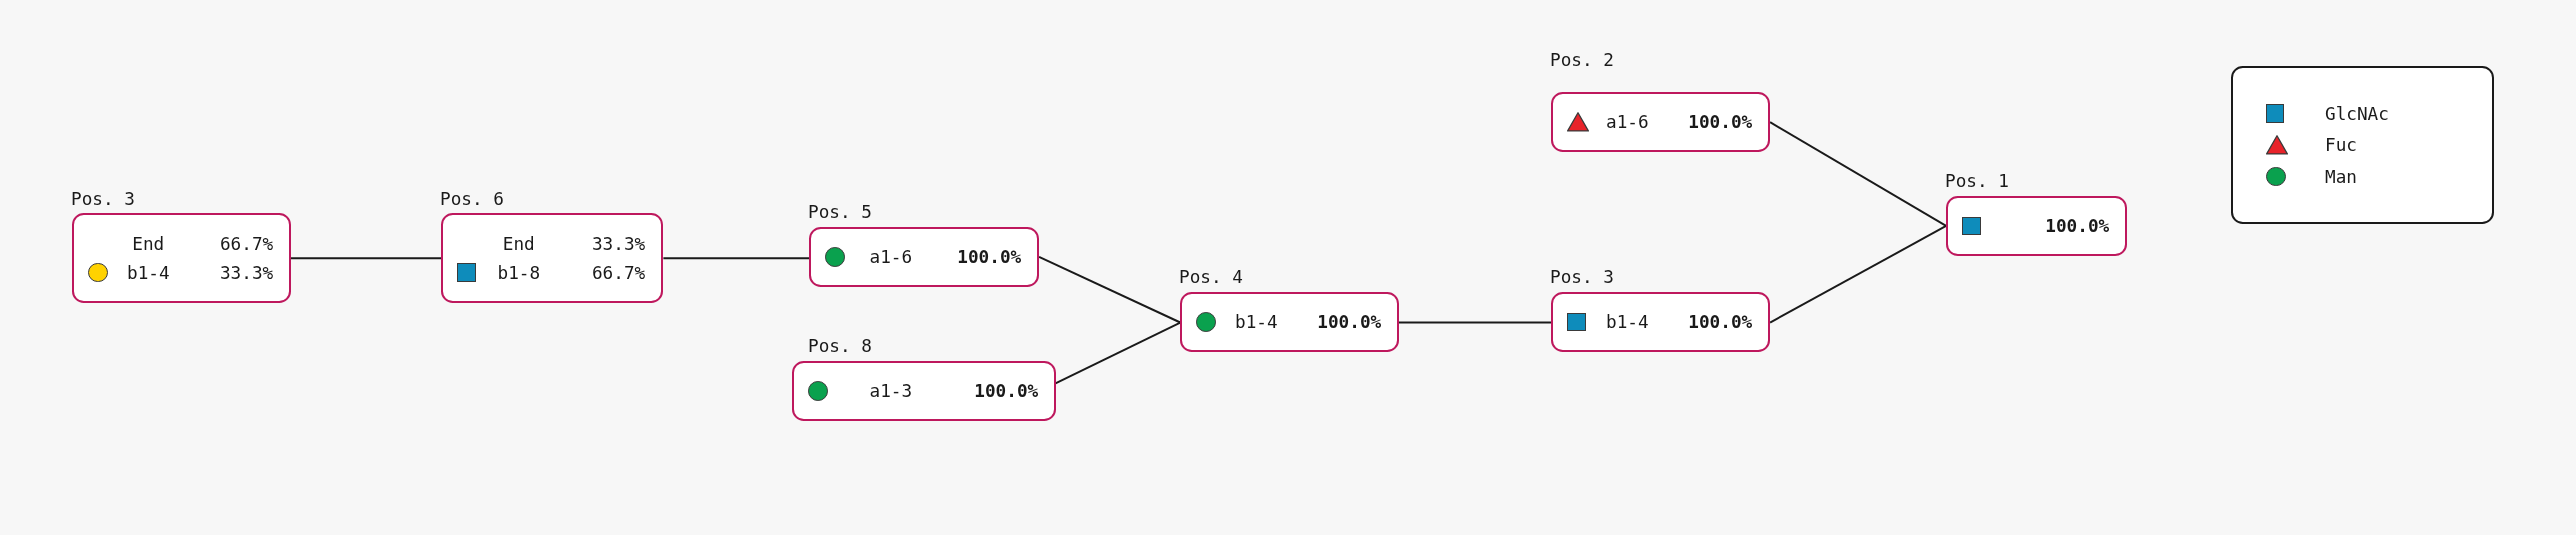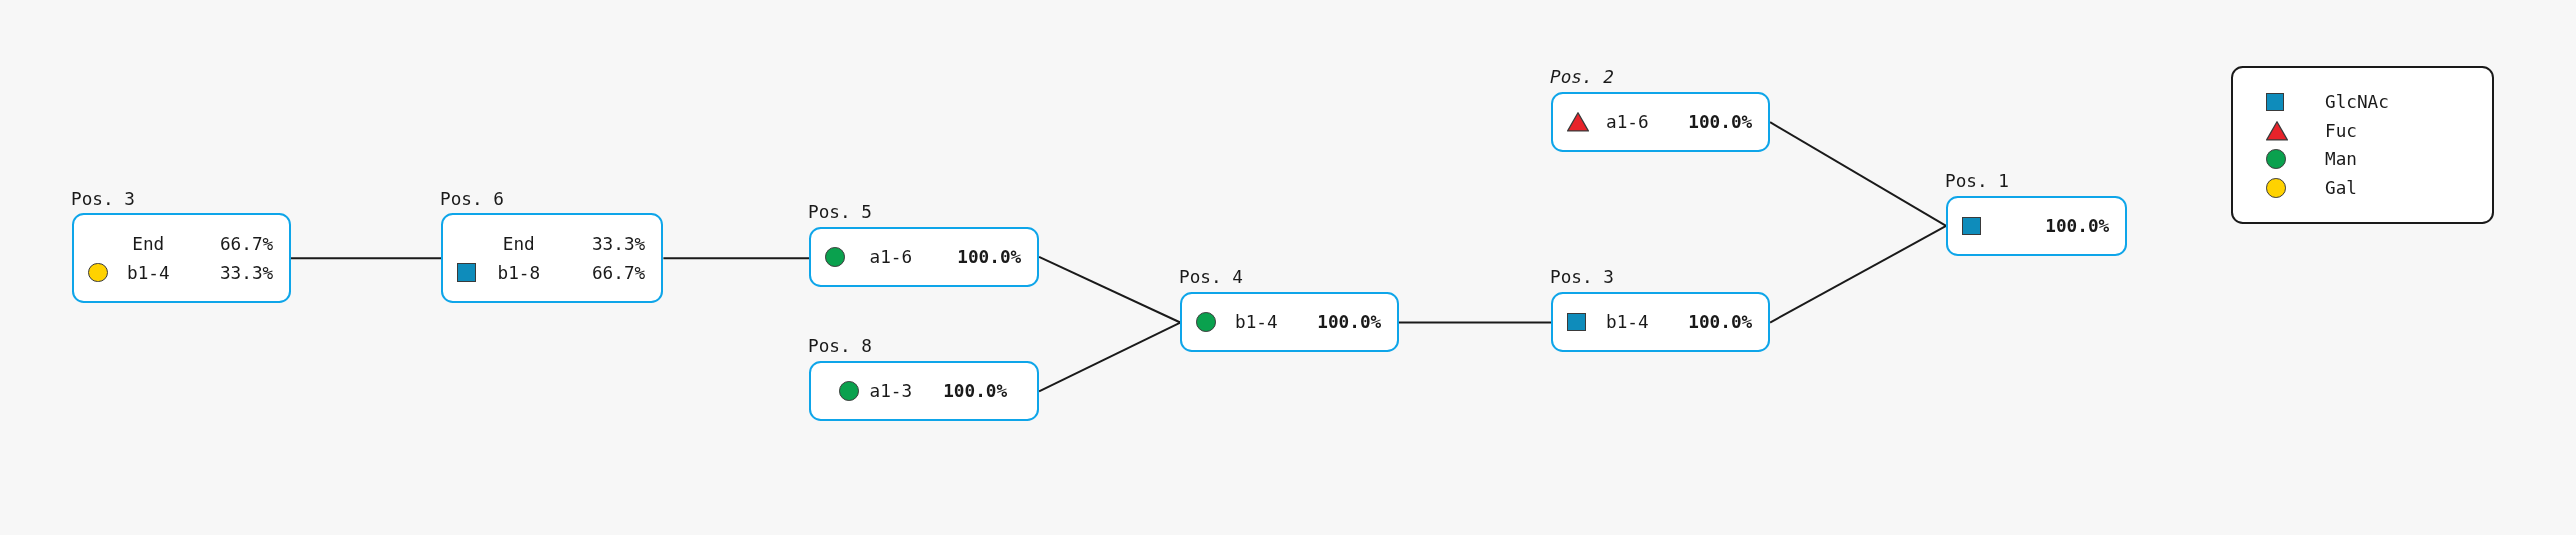--- a/index.html
+++ b/index.html
@@ -22,21 +22,21 @@
     left: 0;
     top: 0;
     width: 2576px;
     height: 536px;
     pointer-events: none;
   }
   .node {
     position: absolute;
     box-sizing: border-box;
     background: #ffffff;
-    border: 2px solid #0ea5e9;
+    border: 2px solid #be185d;
     border-radius: 11.8px;
     display: flex;
     flex-direction: column;
     justify-content: center;
   }
   .node-label {
     position: absolute;
     font-size: 17.7px;
     color: #1a1a1a;
     font-family: "DejaVu Sans Mono", monospace;
@@ -191,21 +191,21 @@
       <div class="node" style="left: 809px; top: 227px; width: 230px; height: 60px;">
         <div class="row">
           <div class="glyph-cell">
             <div class="gl-circle man"></div>
           </div>
           <div class="link-cell centered">a1-6</div>
           <div class="pct-cell bold">100.0%</div>
         </div>
       </div>
       <div class="node-label" style="left: 808px; top: 336px;">Pos. 8</div>
-      <div class="node" style="left: 809px; top: 361px; width: 230px; height: 60px; align-items: center;">
+      <div class="node" style="left: 792px; top: 361px; width: 264px; height: 60px;">
         <div class="row">
           <div class="glyph-cell">
             <div class="gl-circle man"></div>
           </div>
           <div class="link-cell centered">a1-3</div>
           <div class="pct-cell bold">100.0%</div>
         </div>
       </div>
       <div class="node-label" style="left: 1179px; top: 267px;">Pos. 4</div>
       <div class="node" style="left: 1180px; top: 292px; width: 219px; height: 60px;">
@@ -220,21 +220,21 @@
       <div class="node-label" style="left: 1550px; top: 267px;">Pos. 3</div>
       <div class="node" style="left: 1551px; top: 292px; width: 219px; height: 60px;">
         <div class="row">
           <div class="glyph-cell">
             <div class="gl-square"></div>
           </div>
           <div class="link-cell centered">b1-4</div>
           <div class="pct-cell bold">100.0%</div>
         </div>
       </div>
-      <div class="node-label" style="left: 1550px; top: 67px; font-style: italic;">Pos. 2</div>
+      <div class="node-label" style="left: 1550px; top: 50px;">Pos. 2</div>
       <div class="node" style="left: 1551px; top: 92px; width: 219px; height: 60px;">
         <div class="row">
           <div class="glyph-cell">
             <div class="gl-triangle-wrap"><svg width="22" height="19.7" viewBox="0 0 34 30">
                 <polygon points="17,1 33,29 1,29" fill="#e8232a" stroke="#3a3a3a" stroke-width="2" stroke-linejoin="round"></polygon>
               </svg></div>
           </div>
           <div class="link-cell centered">a1-6</div>
           <div class="pct-cell bold">100.0%</div>
         </div>
@@ -265,22 +265,16 @@
             </svg></div>
         </div>
         <div class="legend-text">Fuc</div>
       </div>
       <div class="legend-row">
         <div class="legend-glyph">
           <div class="gl-circle man"></div>
         </div>
         <div class="legend-text">Man</div>
       </div>
-      <div class="legend-row">
-        <div class="legend-glyph">
-          <div class="gl-circle gal"></div>
-        </div>
-        <div class="legend-text">Gal</div>
-      </div>
     </div>
 
 </div>
 
 
 </body></html>

